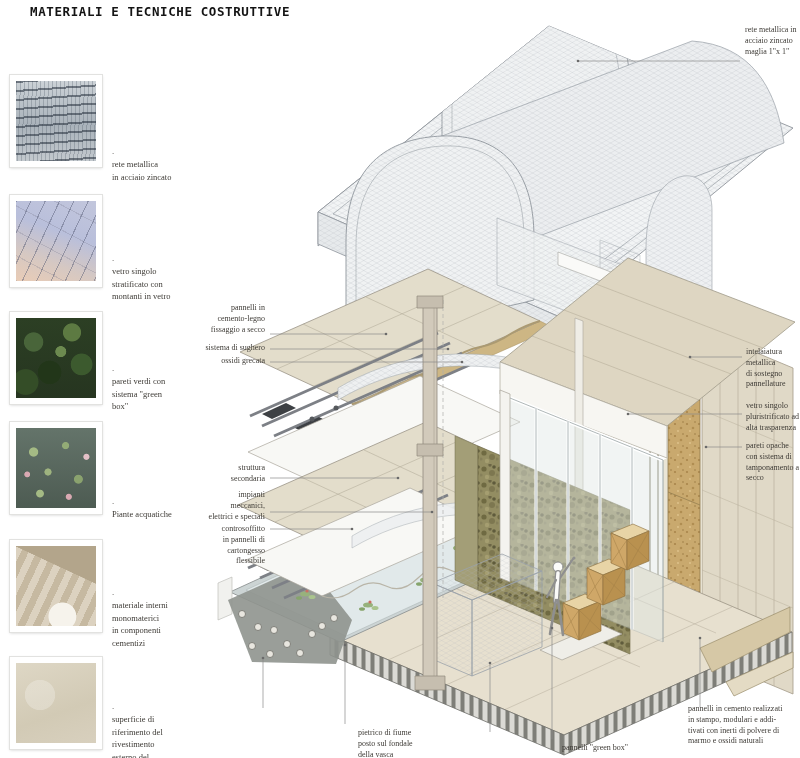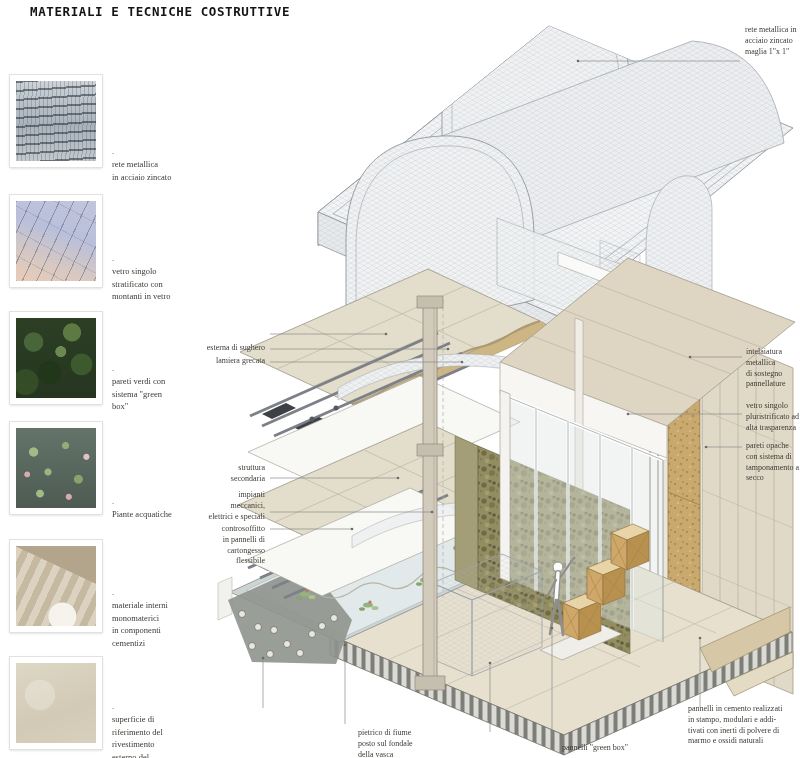--- a/index.html
+++ b/index.html
@@ -339,22 +339,25 @@
 monomaterici
 in componenti
 cementizi</div>
   <div class="cap" style="top:700px">.
 superficie di
 riferimento del
 rivestimento
 esterno del
 padiglione</div>
 
-  <div class="callout r" style="right:535px;top:343px;width:90px">esterna di sughero</div>
-  <div class="callout r" style="right:535px;top:356px;width:90px">lamiera grecata</div>
+  <div class="callout r" style="right:535px;top:303px;width:90px">pannelli in
+cemento-legno
+fissaggio a secco</div>
+  <div class="callout r" style="right:535px;top:343px;width:90px">sistema di sughero</div>
+  <div class="callout r" style="right:535px;top:356px;width:90px">ossidi grecata</div>
   <div class="callout r" style="right:535px;top:463px;width:90px">struttura
 secondaria</div>
   <div class="callout r" style="right:535px;top:524px;width:90px">controsoffitto
 in pannelli di
 cartongesso
 flessibile</div>
   <div class="callout r" style="right:535px;top:490px;width:90px">impianti
 meccanici,
 elettrici e speciali</div>
 

